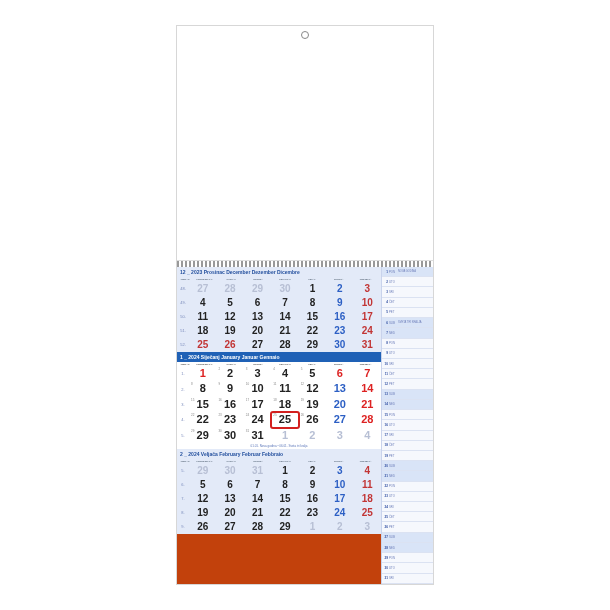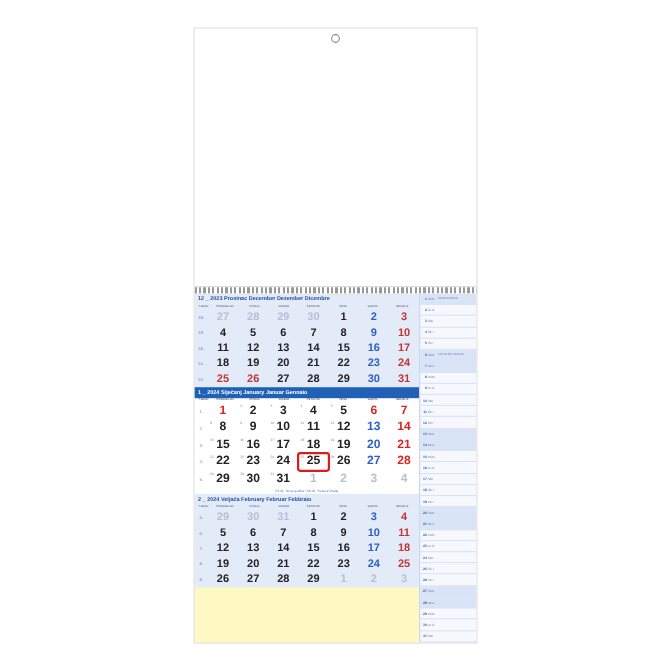--- a/index.html
+++ b/index.html
@@ -1,21 +1,21 @@
 <!DOCTYPE html>
 <html><head>
 <meta charset="utf-8">
 <style>
   *{box-sizing:border-box;margin:0;padding:0;font-family:Arial,Helvetica,sans-serif}
   body{width:610px;height:610px;background:#fff;display:flex;align-items:center;justify-content:center}
   .product{width:258px;height:560px;border:1px solid #d7d7d7;display:flex;flex-direction:column;position:relative}
   .header-panel{flex:0 0 235px;background:#fff;border-bottom:1px solid #ddd;position:relative}
   .hang-hole{width:8px;height:8px;border:1px solid #888;border-radius:50%;position:absolute;top:5px;left:50%;transform:translateX(-50%)}
   .spiral{height:6px;background:repeating-linear-gradient(90deg,#999 0 2px,#fff 2px 4px)}
-  .cal-body{flex:1;display:flex;background:#fef9c3}
+  .cal-body{flex:1;display:flex;background:#c2410c}
   .months{flex:1;display:flex;flex-direction:column}
   .notes{flex:0 0 52px;border-left:1px solid #c9d3ec;display:flex;flex-direction:column;font-size:3.1px;background:#f6f8fd}
   .note-row{flex:1;border-bottom:1px solid #dbe2f2;display:flex;align-items:center;padding:0 1px;gap:1px;color:#2f4ea0}
   .note-row.hol{background:#d9e4f7}
   .note-row .n{font-weight:700;width:5px;text-align:right}
   .note-row .d{width:8px;font-size:2.8px;color:#6a7bb8}
   .note-row .t{font-size:2.6px;color:#6a7bb8}
 
   .month{display:flex;flex-direction:column}
   .m-dec,.m-feb{background:#e3eaf8}

